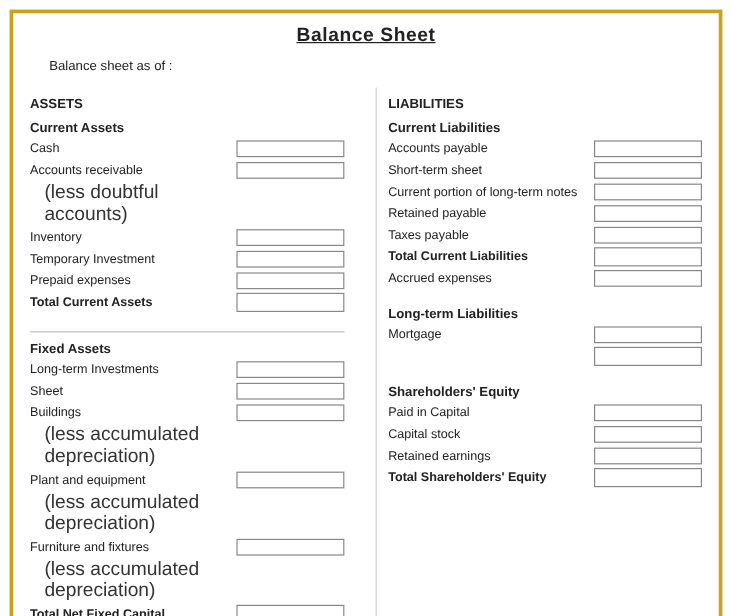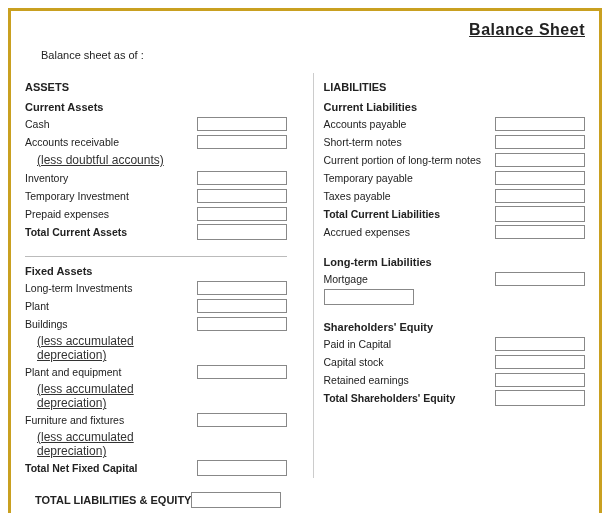--- a/index.html
+++ b/index.html
@@ -11,21 +11,21 @@
       width: 610px;
       min-height: 513px;
     }
     .outer-border {
       border: 3px solid #c9a020;
       margin: 8px;
       padding: 10px 14px 14px 14px;
       min-height: 493px;
     }
     .title {
-      text-align: right;
+      text-align: center;
       font-size: 16px;
       font-weight: bold;
       text-decoration: underline;
       margin-bottom: 10px;
       letter-spacing: 0.5px;
     }
     .as-of {
       font-size: 11px;
       margin-bottom: 12px;
       padding-left: 16px;
@@ -45,33 +45,32 @@
     }
     .section-header {
       font-weight: bold;
       font-size: 11px;
       margin-bottom: 3px;
       margin-top: 8px;
     }
     .row {
       display: flex;
       align-items: center;
-      justify-content: flex-start;
+      justify-content: flex-end;
       margin-bottom: 2px;
       min-height: 16px;
     }
     .row-label {
       flex: 1;
       font-size: 10.5px;
     }
     .row-label.indent {
       padding-left: 12px;
-      font-size: 12px;
+      font-size: 16px;
       color: #333;
-      text-decoration: underline;
     }
     .row-label.total {
       font-weight: bold;
     }
     .input-box {
       width: 90px;
       height: 14px;
       border: 1px solid #888;
       background: #fff;
       flex-shrink: 0;
@@ -156,21 +155,21 @@
       <div class="spacer"></div>
       <div class="divider"></div>
 
       <div class="section-header">Fixed Assets</div>
 
       <div class="row">
         <span class="row-label">Long-term Investments</span>
         <div class="input-box"></div>
       </div>
       <div class="row">
-        <span class="row-label">Plant</span>
+        <span class="row-label">Sheet</span>
         <div class="input-box"></div>
       </div>
       <div class="row">
         <span class="row-label">Buildings</span>
         <div class="input-box"></div>
       </div>
       <div class="row">
         <span class="row-label indent">(less accumulated depreciation)</span>
         <div class="no-input"></div>
       </div>
@@ -199,29 +198,29 @@
     <div class="col-right">
       <div class="section-header">LIABILITIES</div>
 
       <div class="section-header">Current Liabilities</div>
 
       <div class="row">
         <span class="row-label">Accounts payable</span>
         <div class="input-box"></div>
       </div>
       <div class="row">
-        <span class="row-label">Short-term notes</span>
+        <span class="row-label">Short-term sheet</span>
         <div class="input-box"></div>
       </div>
       <div class="row">
         <span class="row-label">Current portion of long-term notes</span>
         <div class="input-box"></div>
       </div>
       <div class="row">
-        <span class="row-label">Temporary payable</span>
+        <span class="row-label">Retained payable</span>
         <div class="input-box"></div>
       </div>
       <div class="row">
         <span class="row-label">Taxes payable</span>
         <div class="input-box"></div>
       </div>
       <div class="row">
         <span class="row-label total">Total Current Liabilities</span>
         <div class="input-box-wide"></div>
       </div>

